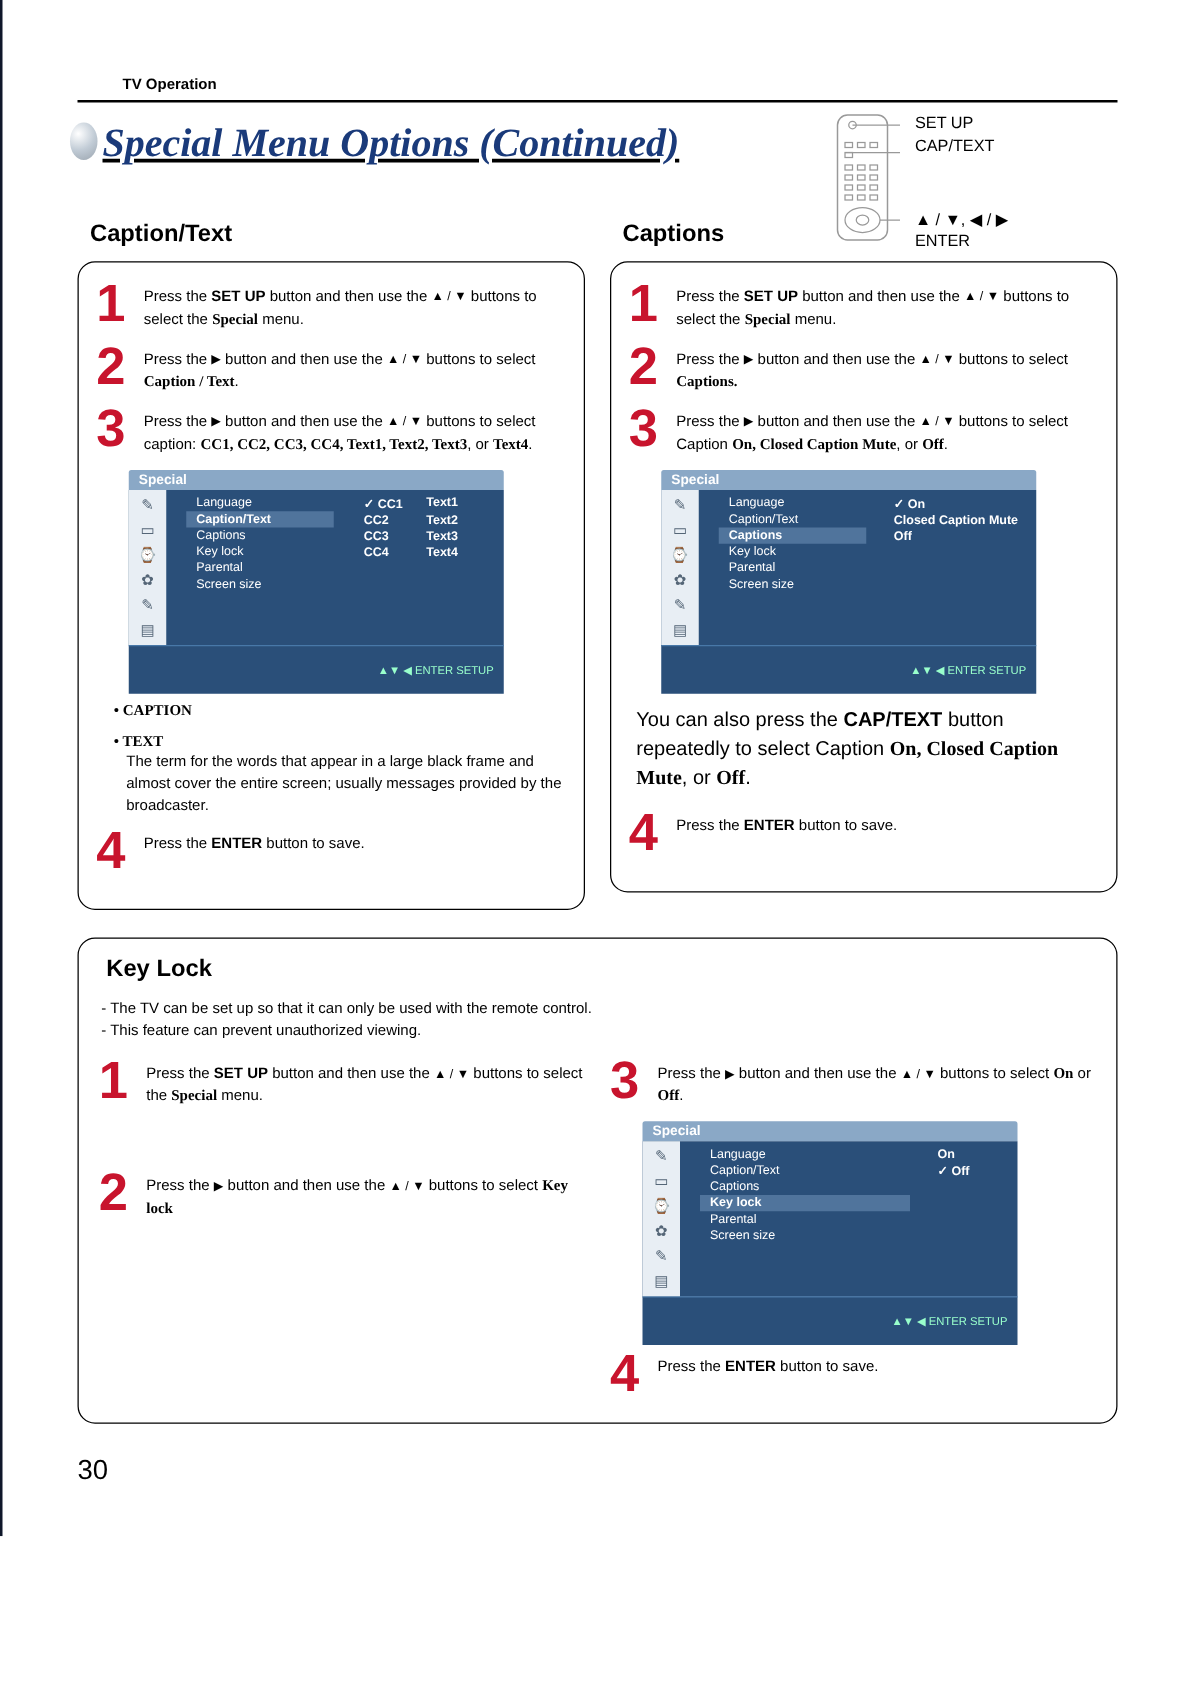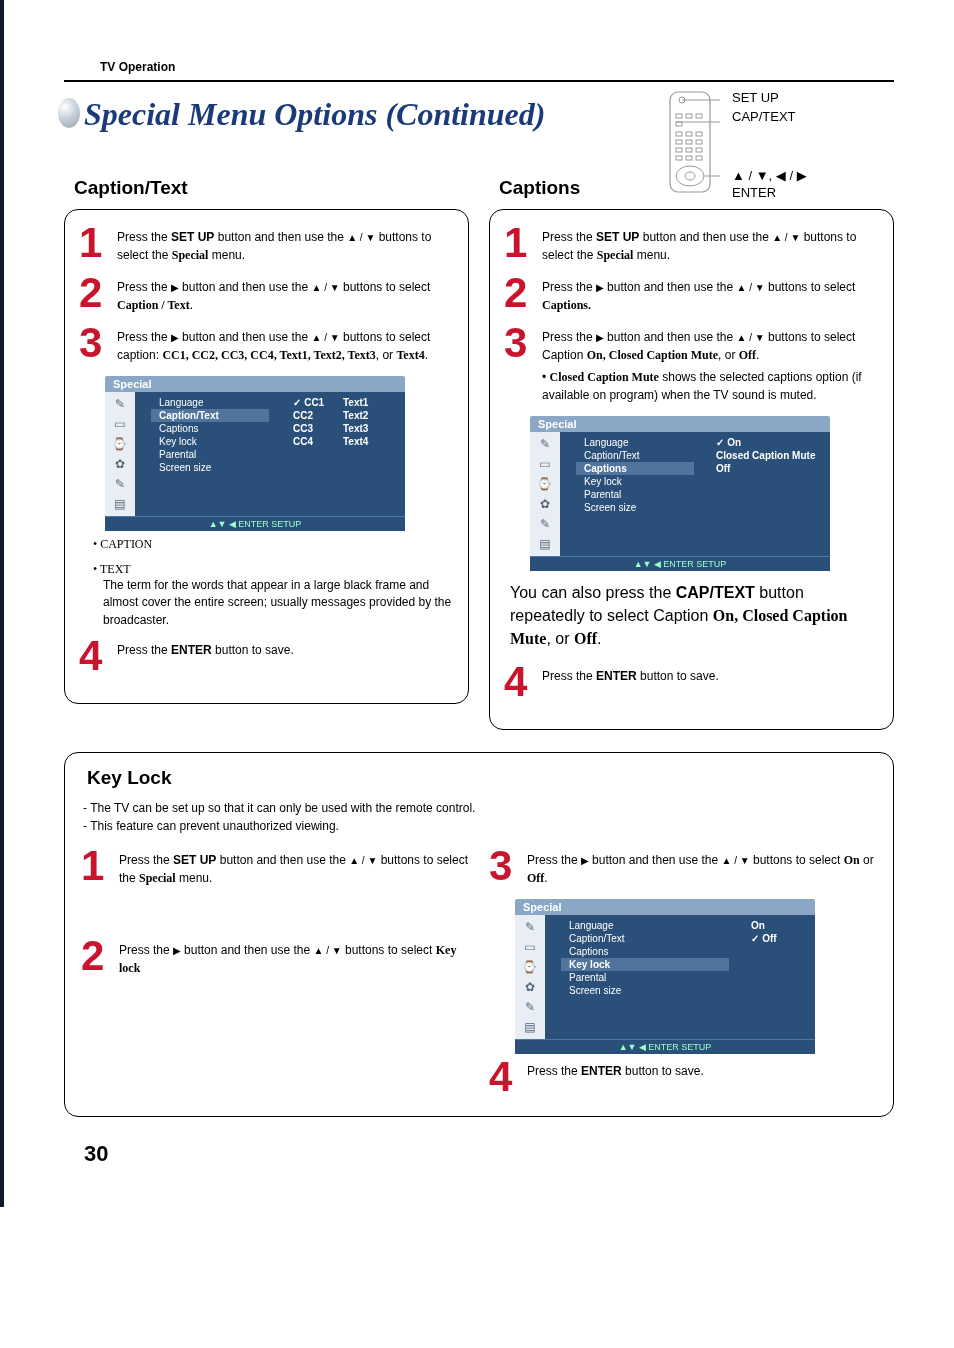--- a/index.html
+++ b/index.html
@@ -1,62 +1,62 @@
 <!DOCTYPE html>
 <html><head>
 <meta charset="utf-8">
 <style>
   * { box-sizing: border-box; margin: 0; padding: 0; }
   html, body { width: 954px; background: #fff; font-family: Arial, Helvetica, sans-serif; font-size: 12px; color: #000; }
-  .page { width: 954px; padding: 60px 60px 40px 60px; position: relative; border-left: 4px solid #0f172a; margin-left: 0; }
+  .page { width: 954px; padding: 60px 60px 40px 60px; position: relative; border-left: 2px solid #0f172a; margin-left: 0; }
   .header-sec { font-weight: bold; font-size: 12px; margin-bottom: 6px; margin-left: 36px; }
   .header-rule { border-bottom: 2px solid #000; margin-bottom: 14px; }
-  .title-row { display: flex; align-items: flex-start; justify-content: space-between; margin-bottom: 24px; }
+  .title-row { display: flex; align-items: flex-start; justify-content: space-between; margin-bottom: 24px; text-decoration: underline; }
   .title { font-family: 'Times New Roman', Times, serif; font-style: italic; font-weight: bold; font-size: 32px; color: #1a3a7a; padding-left: 20px; position: relative; }
   .title::before { content: ""; position: absolute; left: -6px; top: 2px; width: 22px; height: 30px; border-radius: 50%; background: radial-gradient(circle at 30% 30%, #fff, #9ab 50%, #567 100%); opacity: .6; }
   .remote-area { position: absolute; right: 80px; top: 90px; width: 210px; font-size: 12px; }
   .remote-svg { float: left; }
   .remote-labels { float: left; margin-left: 8px; }
   .remote-labels div { margin-bottom: 2px; font-size: 13px; }
   .arrow-block { font-size: 13px; margin-top: 44px; }
   .cols { display: flex; gap: 20px; }
   .col { flex: 1; }
   .panel-title { font-size: 19px; font-weight: bold; margin: 10px 0 10px 10px; }
   .panel { border: 1px solid #000; border-radius: 14px; padding: 16px 14px 18px 14px; margin-bottom: 16px; }
   .step { display: flex; align-items: flex-start; margin-bottom: 12px; }
   .step .num { font-family: Arial, sans-serif; font-weight: 900; font-size: 42px; line-height: 34px; color: #c8142d; width: 34px; margin-right: 4px; letter-spacing: -4px; }
   .step .txt { flex: 1; font-size: 12px; line-height: 1.5; padding-top: 2px; }
   .step .txt b { font-weight: bold; }
   .serif-bold { font-family: Georgia, 'Times New Roman', serif; font-weight: bold; }
   .tri { display: inline-block; font-size: 10px; vertical-align: middle; }
   .sub-def { margin: 6px 0 10px 14px; font-size: 12px; }
-  .sub-def .dt { font-family: Georgia, serif; font-weight: normal; }
+  .sub-def .dt { font-family: Georgia, serif; font-weight: bold; }
   .sub-def .dd { margin-left: 10px; line-height: 1.45; }
   .note { font-size: 16px; line-height: 1.45; margin: 10px 6px 6px 6px; }
   .osd { margin: 8px 0 6px 26px; width: 300px; font-size: 10px; color: #fff; }
   .osd-top { background: #8aa8c6; padding: 2px 8px; font-weight: bold; border-radius: 2px 2px 0 0; font-size: 11px; }
   .osd-body { display: flex; background: #2a4f79; }
   .osd-icons { width: 30px; background: #e8eef4; display: flex; flex-direction: column; align-items: center; padding: 4px 0; gap: 4px; }
   .osd-icons span { width: 20px; height: 16px; display: flex; align-items: center; justify-content: center; font-size: 12px; color: #567; }
   .osd-menu { flex: 1; padding: 4px 16px; }
   .osd-menu .row { display: flex; padding: 1px 8px; font-size: 10px; }
   .osd-menu .row.hl { background: #50749c; font-weight: bold; }
   .osd-menu .row .left { flex: 1; }
   .osd-opts { width: 120px; padding: 4px 4px; font-weight: bold; font-size: 10px; }
   .osd-opts .opt { display: flex; padding: 1px 4px; }
   .osd-opts .opt .l { width: 50px; }
   .osd-opts .opt .chk::before { content: "✓ "; }
-  .osd-foot { background: #2a4f79; color: #9fc; font-size: 9px; padding: 2px 8px; text-align: center; border-top: 1px solid #4878a8; }
+  .osd-foot { background: #2a4f79; color: #9fc; font-size: 9px; padding: 14px 8px; text-align: right; border-top: 1px solid #4878a8; }
   .keylock-box { border: 1px solid #000; border-radius: 14px; padding: 14px 16px 10px 16px; margin-top: 6px; }
   .kl-title { font-size: 19px; font-weight: bold; margin: 0 0 10px 6px; }
   .kl-intro { font-size: 12px; margin: 4px 0 14px 2px; line-height: 1.5; }
   .kl-intro div::before { content: "-  "; }
   .kl-cols { display: flex; gap: 20px; }
   .kl-cols .col { flex: 1; }
-  .pagenum { font-size: 22px; font-weight: bold; margin-top: 24px; margin-left: 20px; }
+  .pagenum { font-size: 22px; font-weight: normal; margin-top: 24px; }
   .osd-opts-narrow .opt { padding: 1px 2px; }
 </style>
 </head>
 <body>
 
 <div class="page">
   <div class="header-sec">TV Operation</div>
   <div class="header-rule"></div>
 
   <div class="title-row">
@@ -210,23 +210,20 @@
         <div class="step">
           <div class="num">2</div>
           <div class="txt">
             <span>Press the </span><span class="tri">▶</span><span> button and then use the </span><span class="tri">▲ / ▼</span><span> buttons to select </span><b class="serif-bold">Captions.</b>
           </div>
         </div>
         <div class="step">
           <div class="num">3</div>
           <div class="txt">
             <span>Press the </span><span class="tri">▶</span><span> button and then use the </span><span class="tri">▲ / ▼</span><span> buttons to select Caption </span><b class="serif-bold">On, Closed Caption Mute</b><span>, or </span><b class="serif-bold">Off</b><span>.</span>
-            <div style="margin-top:4px">
-              <span>• </span><b class="serif-bold">Closed Caption Mute</b><span> shows the selected captions option (if available on program) when the TV sound is muted.</span>
-            </div>
           </div>
         </div>
 
         <div class="osd">
           <div class="osd-top">Special</div>
           <div class="osd-body">
             <div class="osd-icons">
               <span>✎</span>
               <span>▭</span>
               <span>⌚</span>

